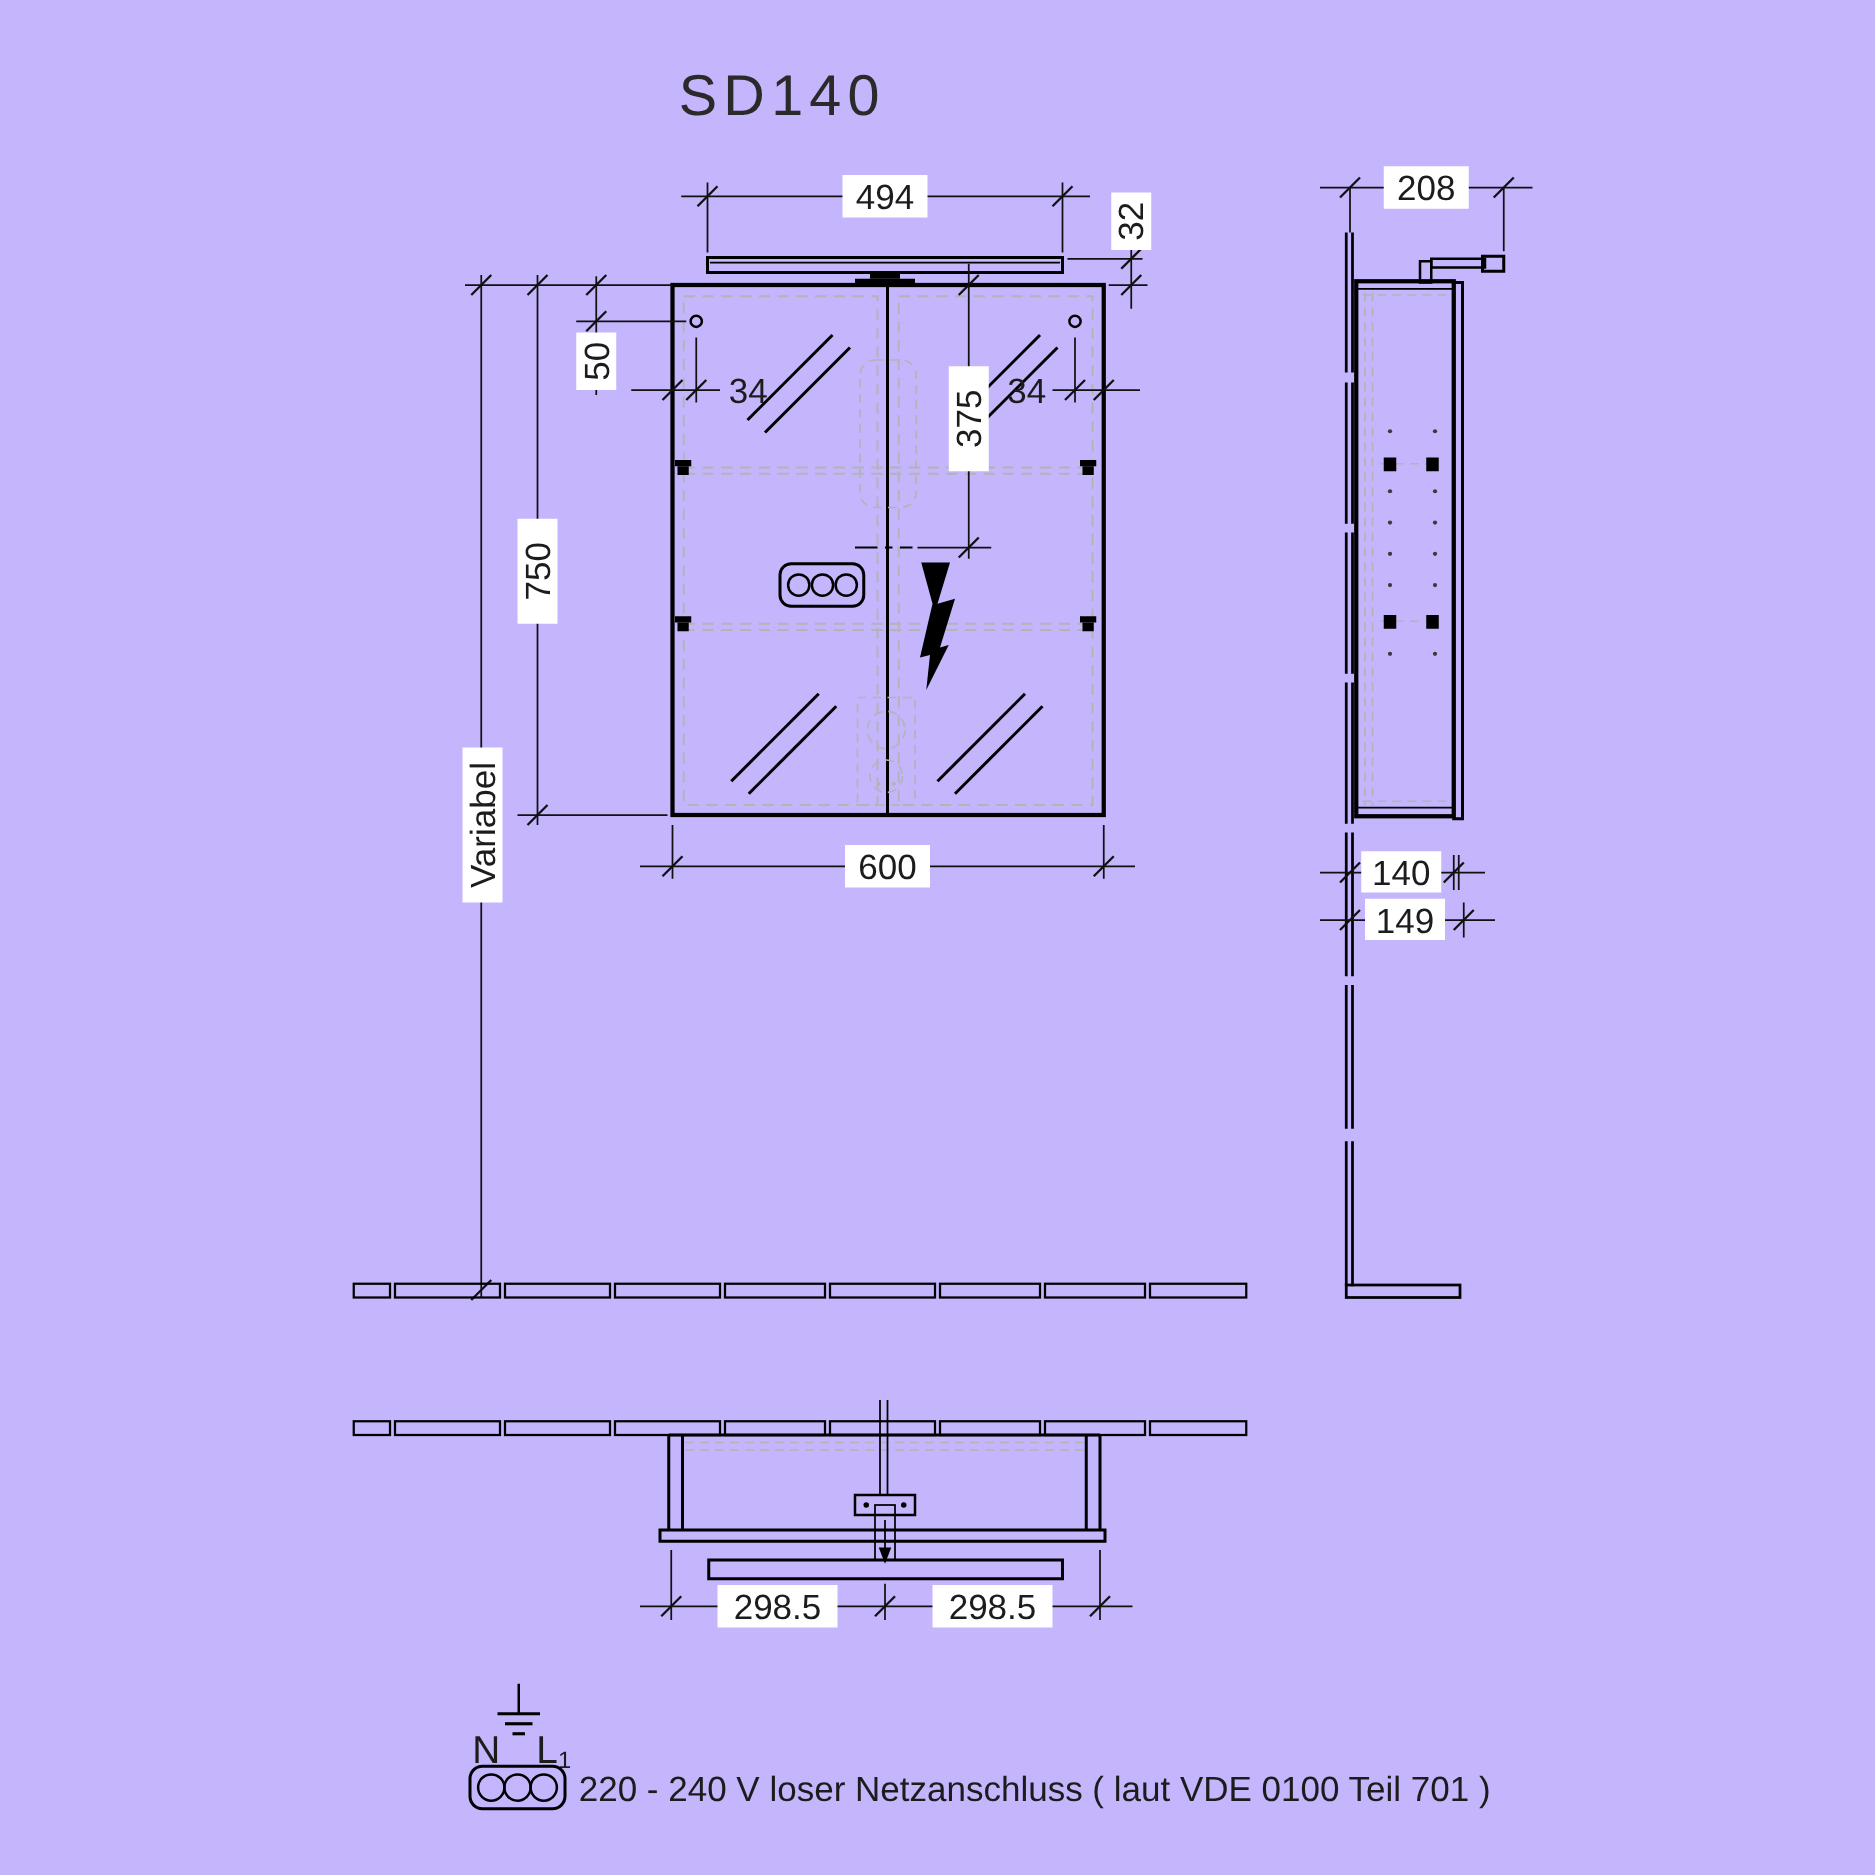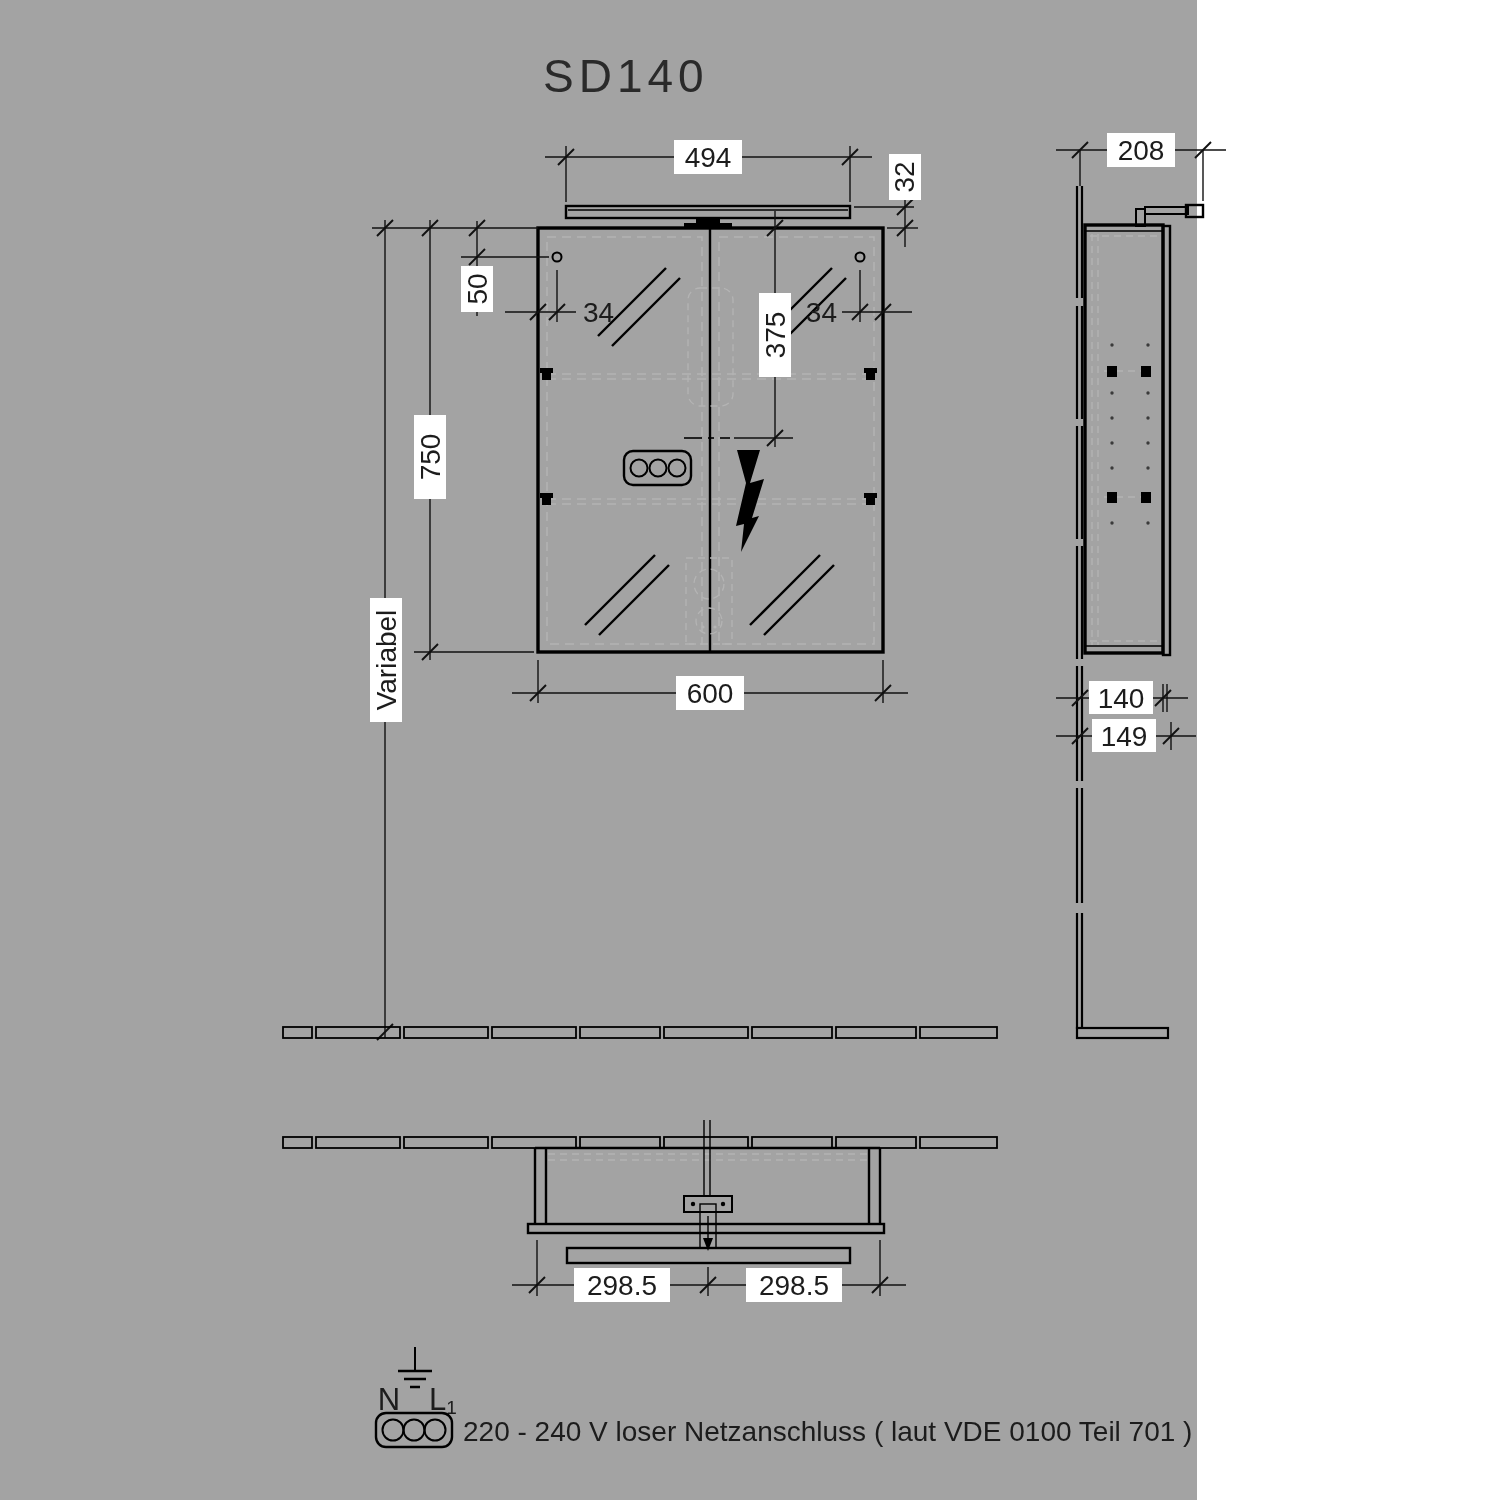--- a/index.html
+++ b/index.html
@@ -1,16 +1,16 @@
 <!DOCTYPE html>
 <html><head>
 <meta charset="utf-8">
 <style>
   html,body { margin:0; padding:0; background:#ffffff; }
-  .page { width:1197px; height:1500px; position:relative; background:#a3a3a3; }
+  .page { width:1500px; height:1500px; position:relative; background:#c4b5fd; }
   svg { display:block; }
   text { font-family:"Liberation Sans", sans-serif; fill:#1c1c1c; }
   .title-txt { font-size:46px; letter-spacing:5px; fill:#2a2a2a; }
   .dimtxt { font-size:28px; }
   .notetxt { font-size:28px; }
   .nltxt { font-size:31px; }
   .sub { font-size:19px; }
   .ln   { stroke:#000; fill:none; }
   .thick{ stroke-width:3.4; }
   .med  { stroke-width:2.4; }

